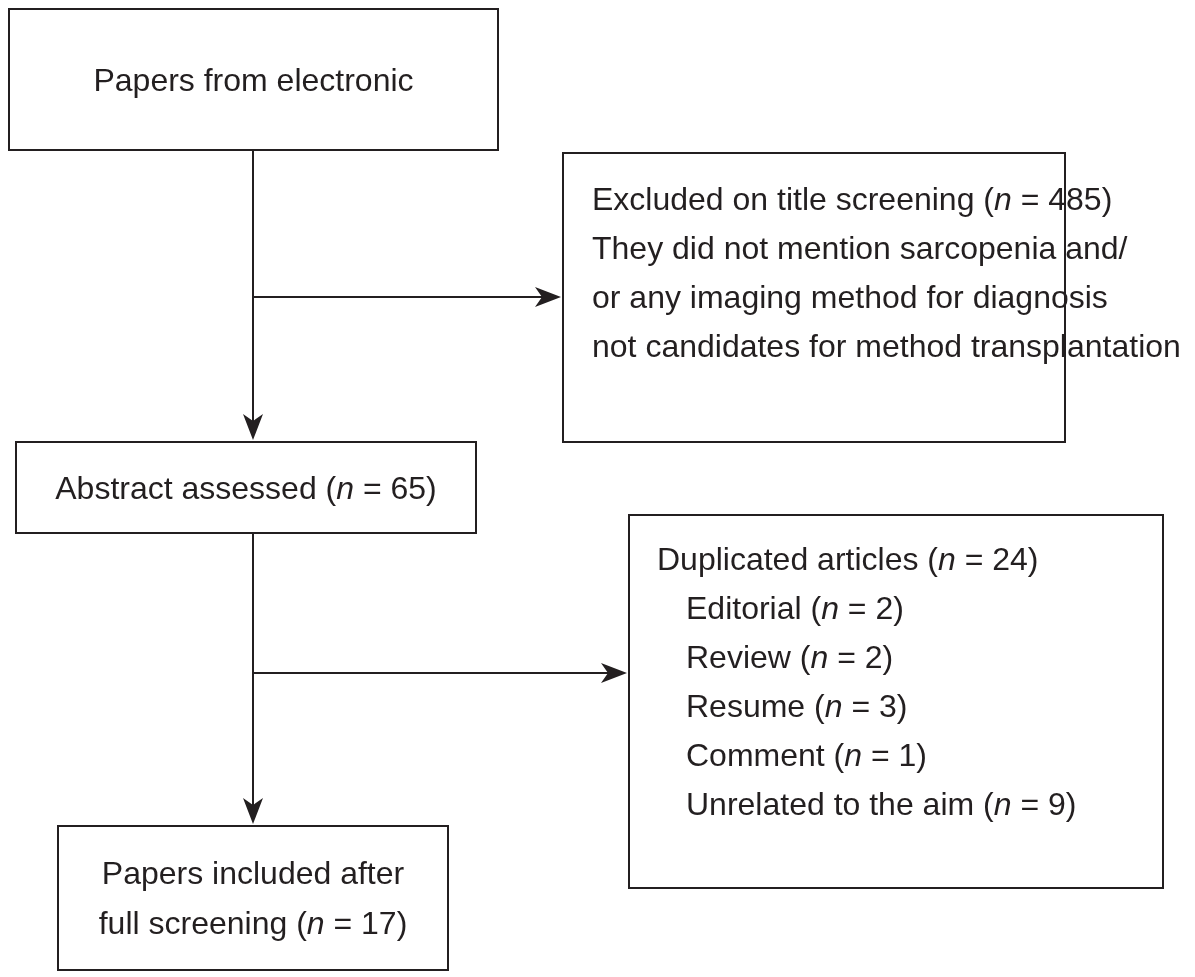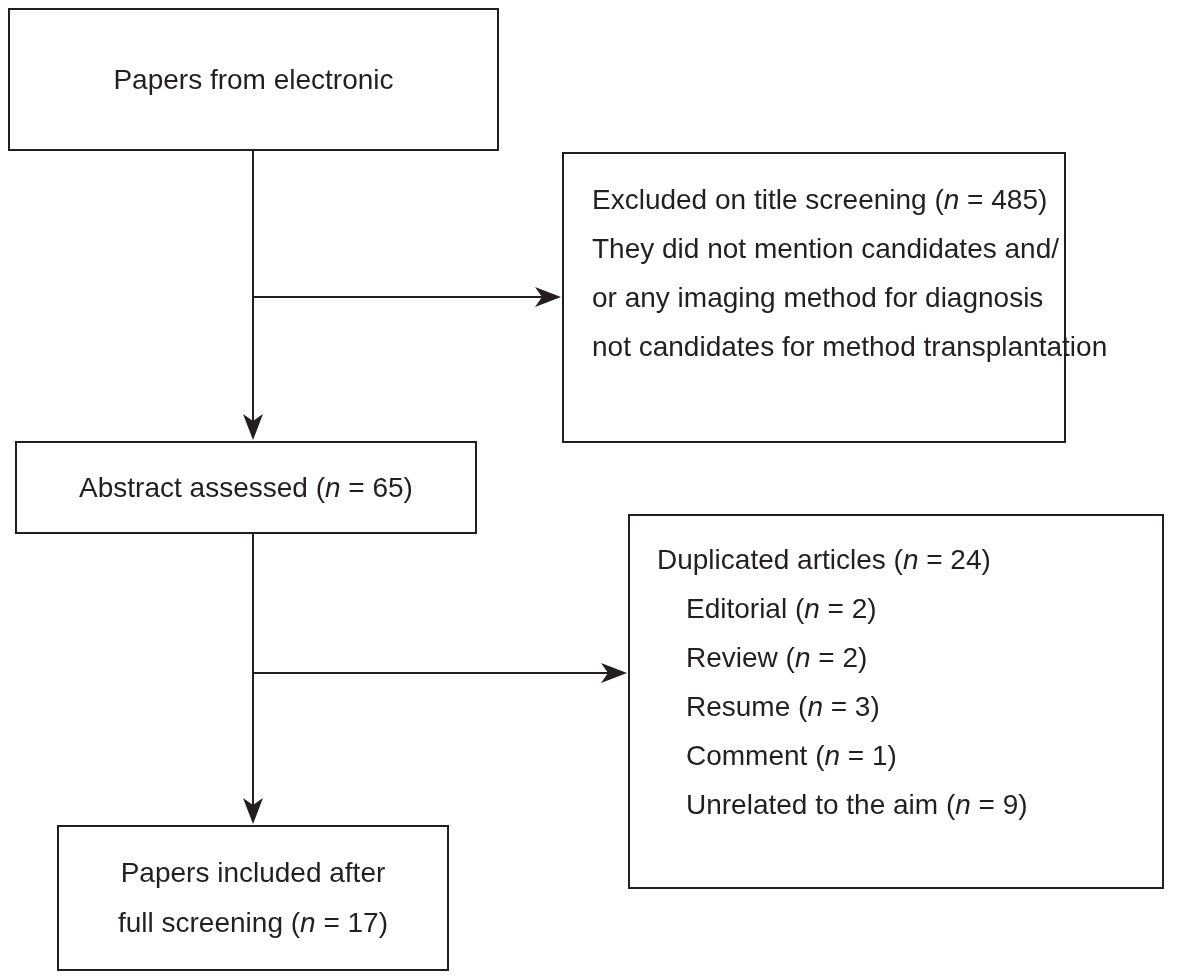--- a/index.html
+++ b/index.html
@@ -21,21 +21,21 @@
     left: 0;
     top: 0;
     z-index: 0;
   }
   .box {
     position: absolute;
     box-sizing: border-box;
     background: var(--bg, #ffffff);
     border: 2px solid var(--ink, #231f20);
     z-index: 1;
-    font-size: 28px;
+    font-size: 32px;
     letter-spacing: 0px;
   }
   .box.centered {
     display: flex;
     flex-direction: column;
     justify-content: center;
     text-align: center;
   }
   .box .line {
     white-space: nowrap;
@@ -77,21 +77,21 @@
       <path d="M 627 673 L 601 663 L 608 673 L 601 683 Z"></path>
     </g>
   </svg>
 
   <div class="box centered lh46" id="box-search">
     <div class="line">Papers from electronic</div>
   </div>
 
   <div class="box lefty lh49" id="box-title-excluded">
     <div class="line">Excluded on title screening (<i>n</i> = 485)</div>
-    <div class="line">They did not mention candidates and/</div>
+    <div class="line">They did not mention sarcopenia and/</div>
     <div class="line">or any imaging method for diagnosis</div>
     <div class="line">not candidates for method transplantation</div>
   </div>
 
   <div class="box centered lh46" id="box-abstract">
     <div class="line">Abstract assessed (<i>n</i> = 65)</div>
   </div>
 
   <div class="box lefty lh49" id="box-abstract-excluded">
     <div class="line">Duplicated articles (<i>n</i> = 24)</div>

